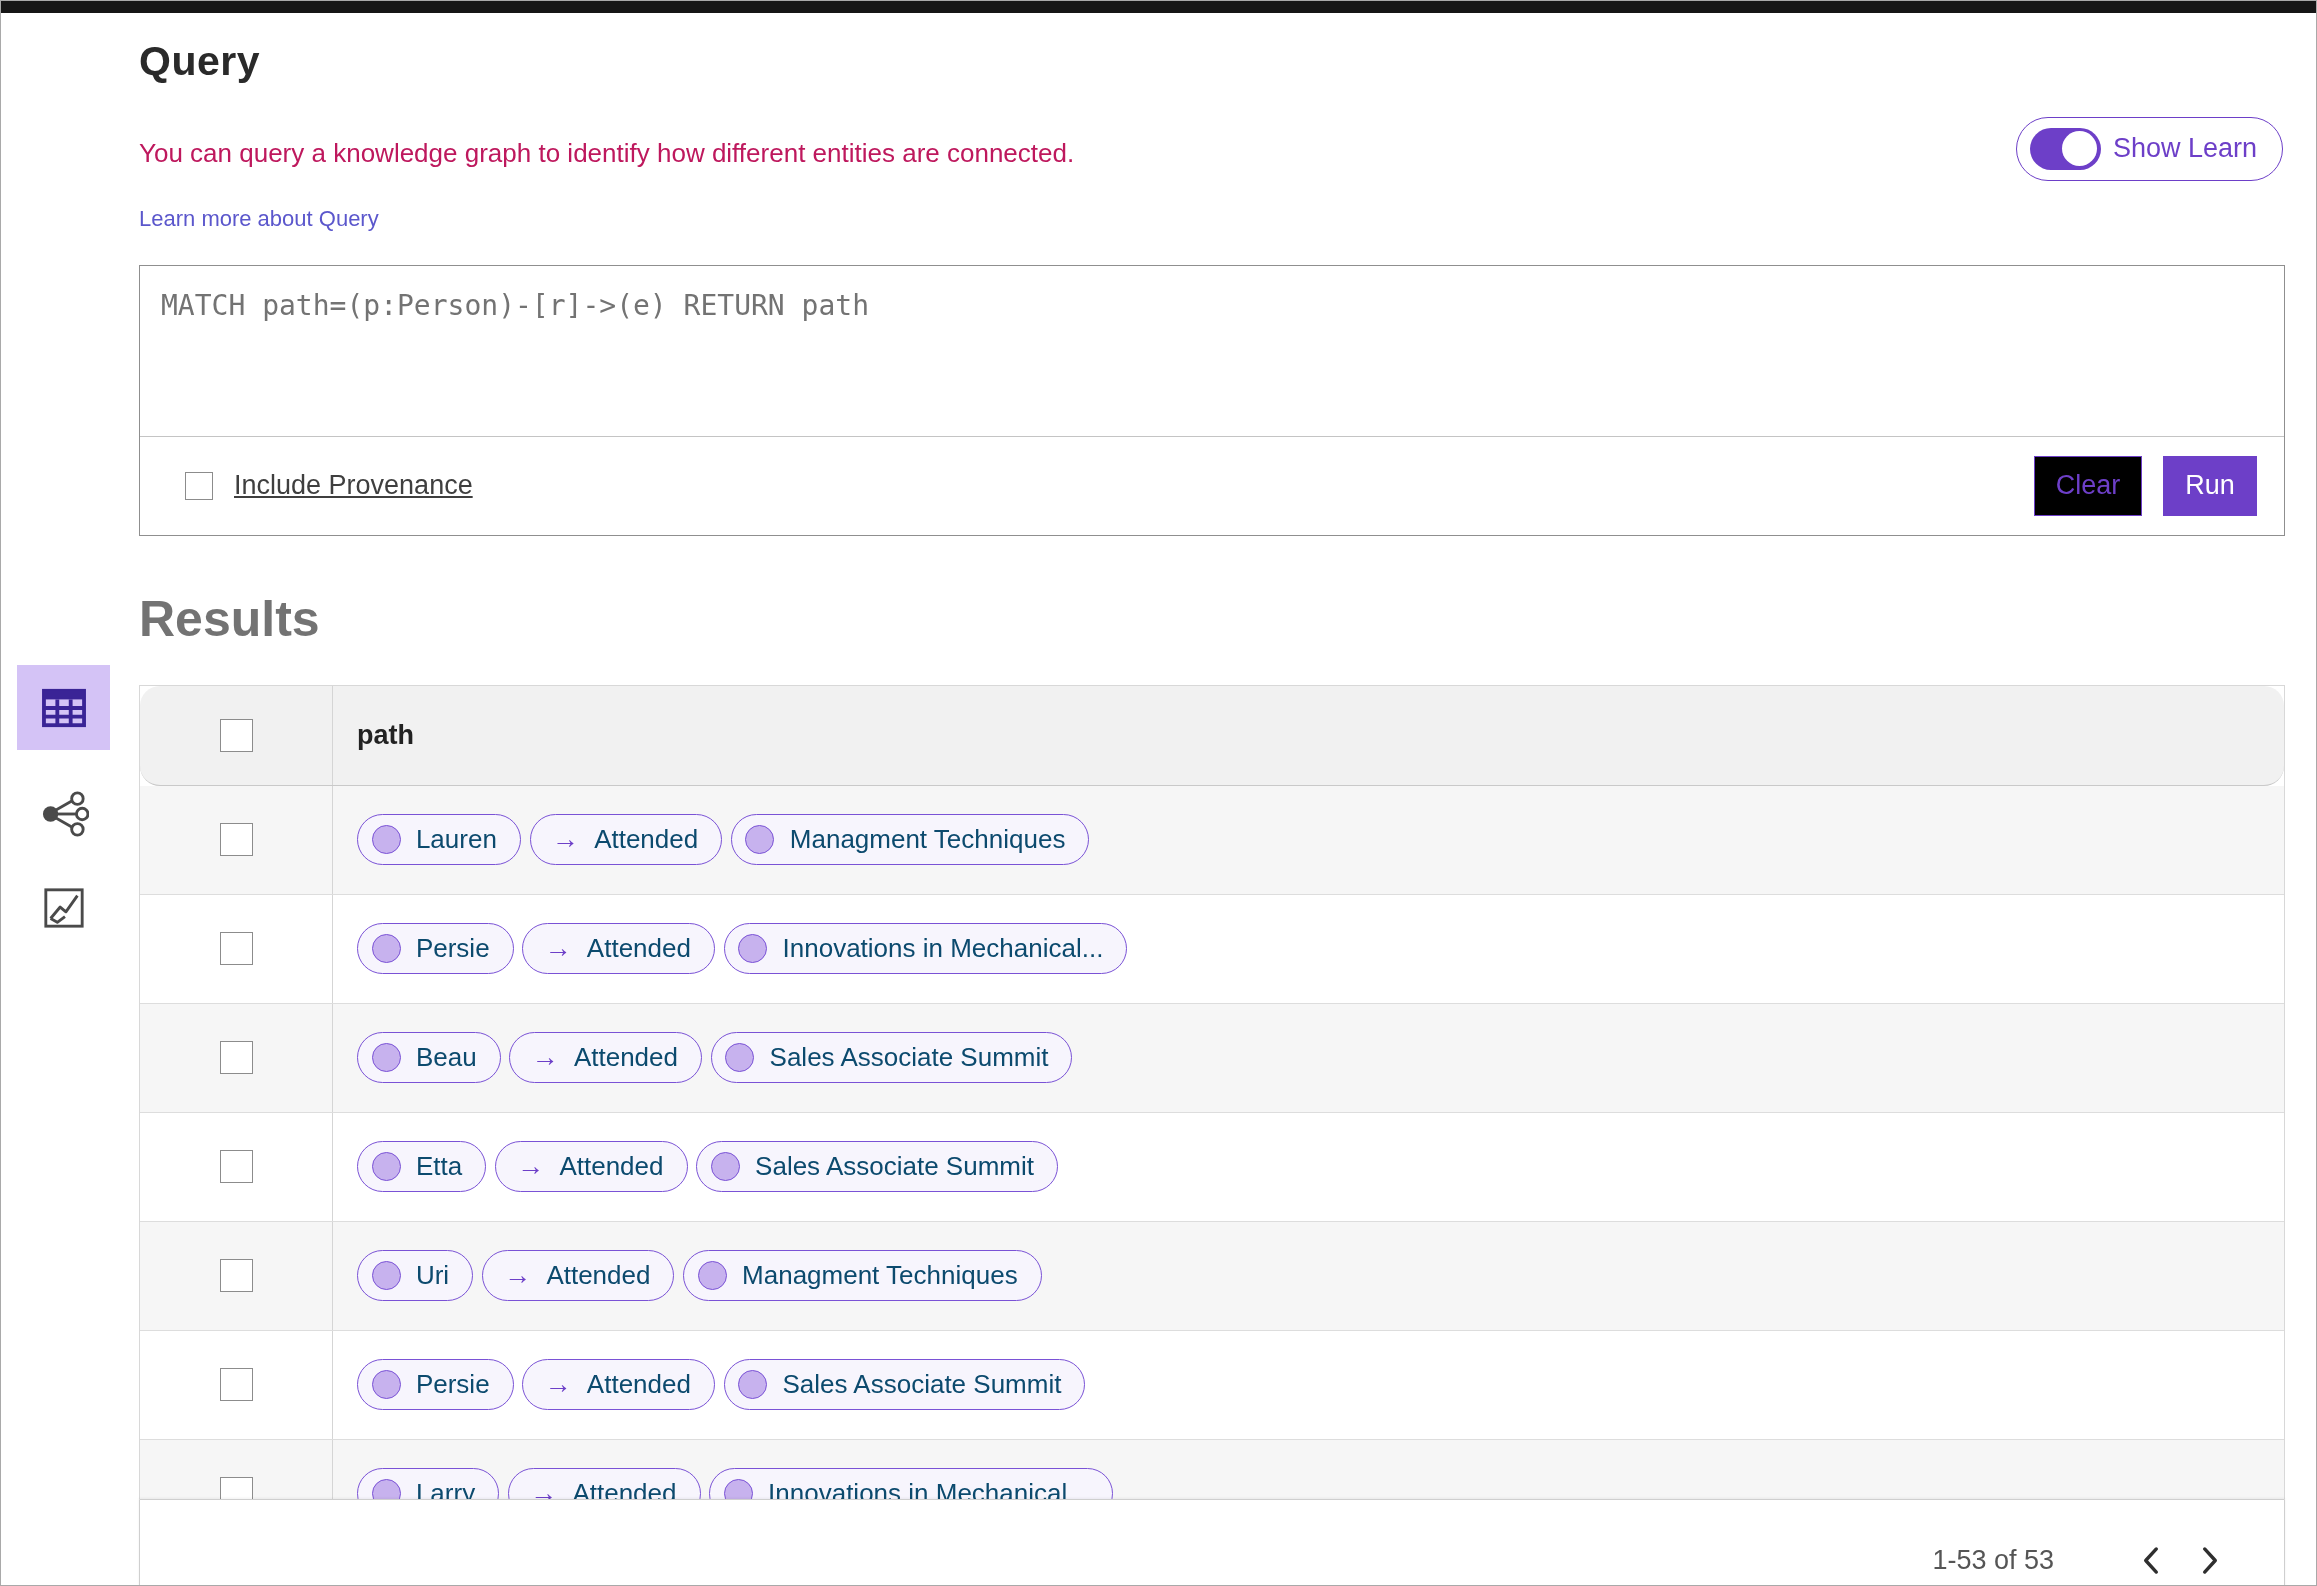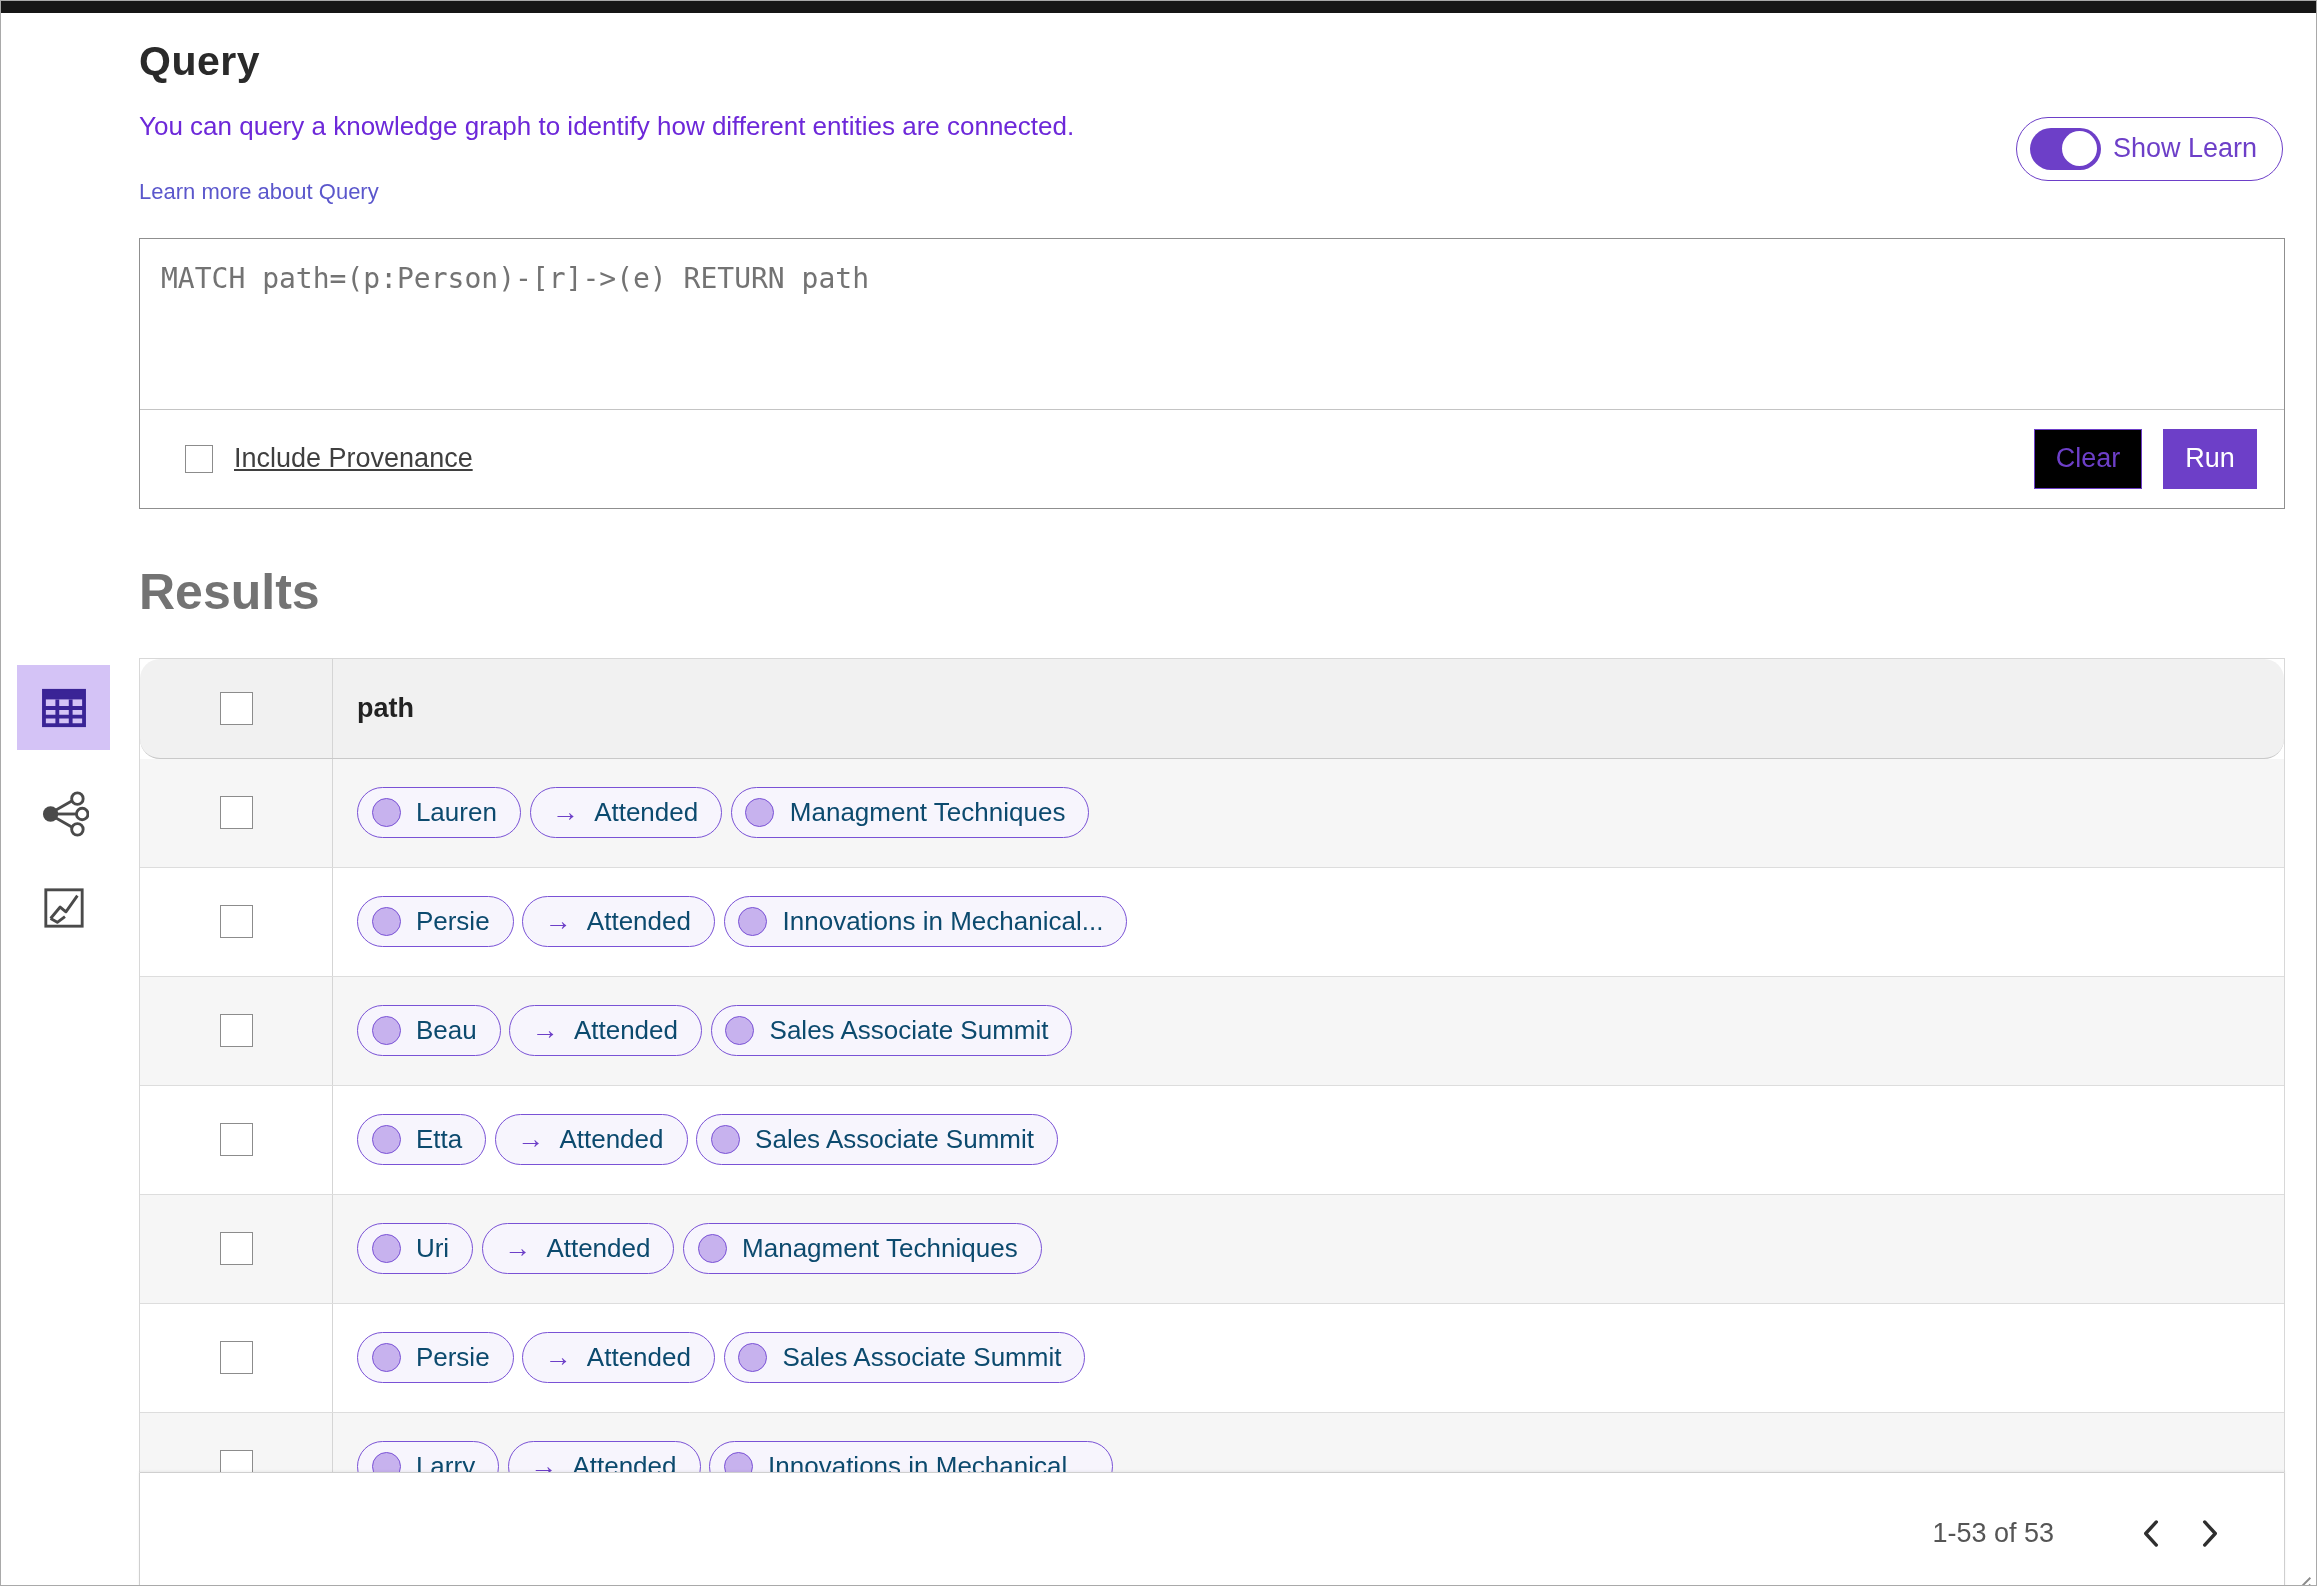--- a/index.html
+++ b/index.html
@@ -4,21 +4,21 @@
 <style>
   * { box-sizing: border-box; margin: 0; padding: 0; }
   html,body { width: 2317px; height: 1586px; background:#fff; font-family:"Liberation Sans", sans-serif; }
   .page { position:relative; width:2317px; height:1586px; background:#fff;
           border:1px solid #a9a9a9; overflow:hidden; }
   .topbar { height:11.6px; width:100%; background:#161616; }
 
   .content { position:relative; padding:25px 33px 0 138px; }
 
   h1.page-title { font-size:41px; font-weight:bold; color:#2a2a2a; letter-spacing:0.5px; }
-  .desc { margin-top:26px; font-size:26px; color:#6d28d9; }
+  .desc { margin-top:53px; font-size:26px; color:#be185d; }
   .learn-link { display:inline-block; margin-top:37px; font-size:22px; color:#5b57cc; text-decoration:none; cursor:pointer; }
 
   
   .show-query { position:absolute; top:104px; right:33px; height:64px; padding:0 25px 0 13.5px;
     display:flex; align-items:center; gap:11.6px; border:1.9px solid #6d3fc8; border-radius:33px; background:#fff; cursor:pointer; }
   .toggle-track { width:71px; height:42px; background:#6d3fc8; border-radius:21px; position:relative; }
   .toggle-knob { position:absolute; top:3.9px; right:4.8px; width:35px; height:35px; background:#fff; border-radius:50%; }
   .show-query-label { font-size:27px; color:#6d3fc8; }
 
   

